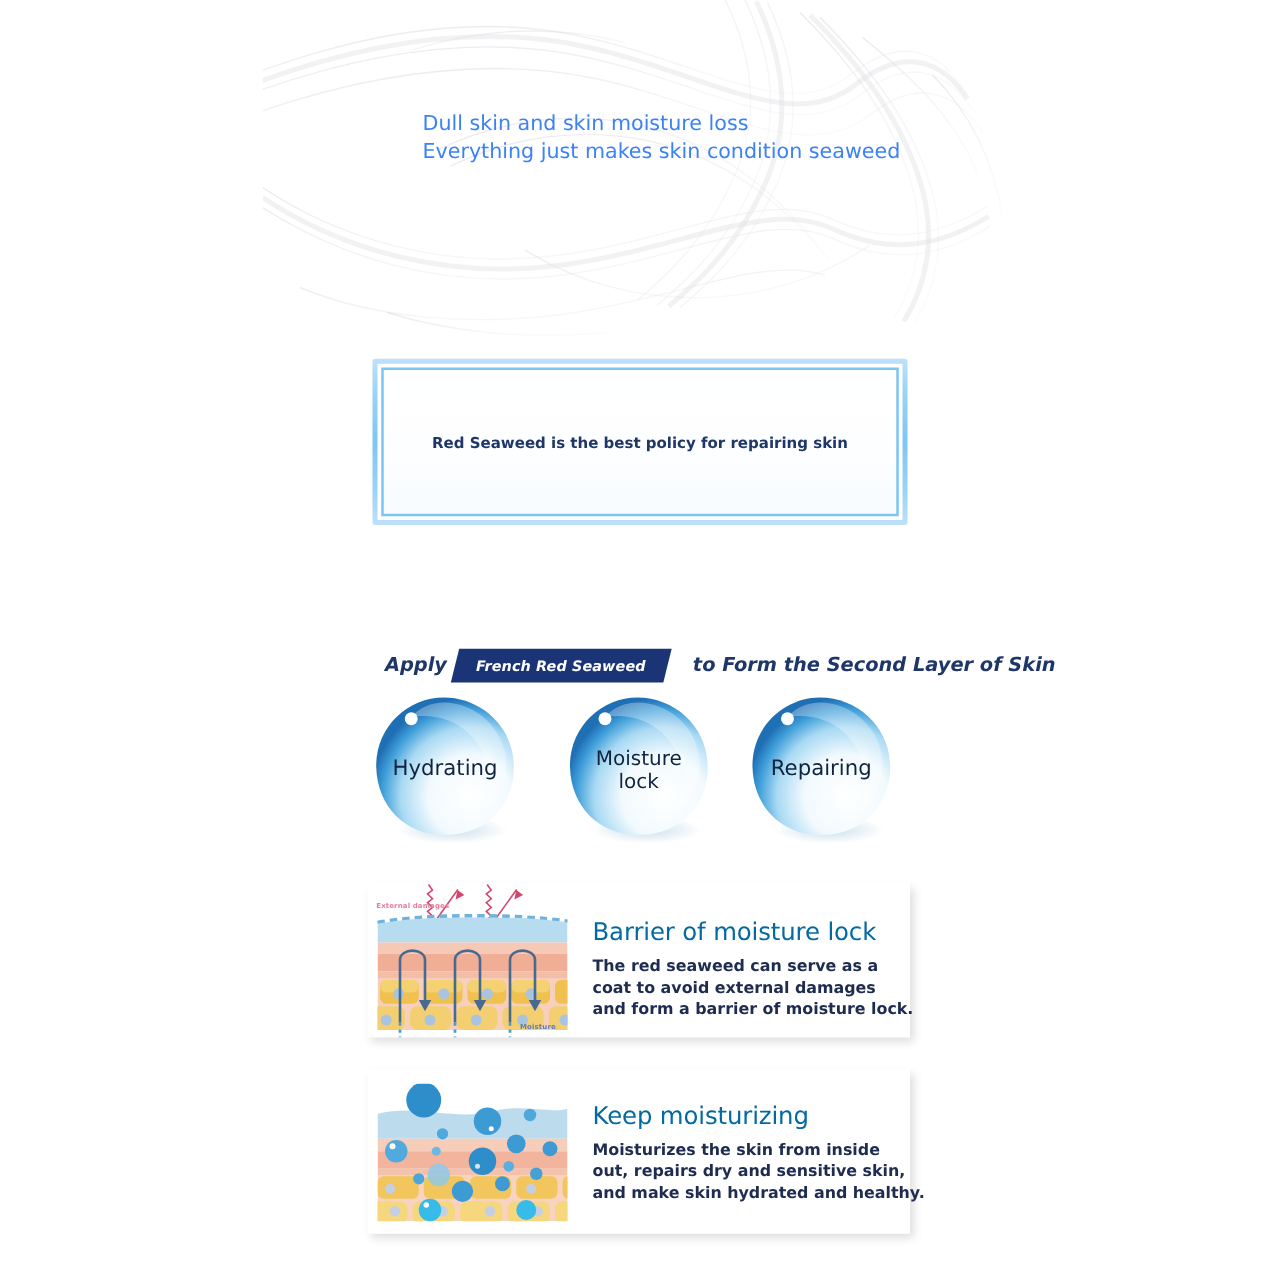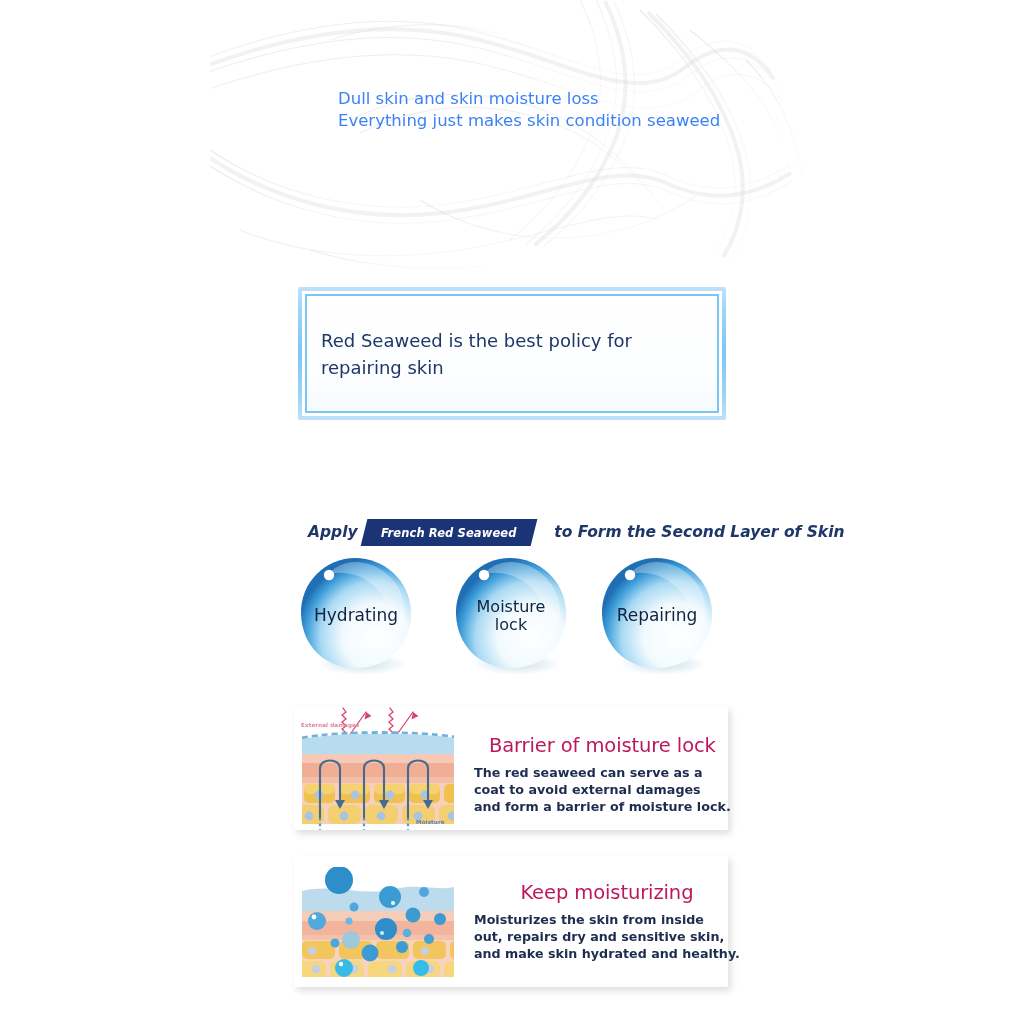--- a/index.html
+++ b/index.html
@@ -43,22 +43,22 @@
     width:100%;height:100%;box-sizing:border-box;
     background:#ffffff;padding:3px;
   }
   .glowbox-inner{
     width:100%;height:100%;box-sizing:border-box;
     border:2px solid #7cc4f2;
     background:linear-gradient(180deg,#ffffff 0%,#fdfeff 60%,#f7fbfe 100%);
     display:flex;align-items:center;justify-content:center;
   }
   .glowbox-text{
-    text-align:left;color:#1e3668;font-weight:400;
-    font-size:18px;line-height:1.5;padding:0 14px;
+    text-align:left;color:#1e3668;font-weight:700;
+    font-size:12px;line-height:1.5;padding:0 14px;
   }
 
   
   .apply-row{
     position:absolute;left:308px;top:518px;width:420px;height:28px;
     display:flex;align-items:center;
   }
   .apply-word{
     font-size:15.5px;font-style:italic;font-weight:700;color:#1e3668;
     white-space:nowrap;
@@ -95,22 +95,22 @@
   .card{
     position:absolute;background:#ffffff;
     box-shadow:3px 4px 7px rgba(0,0,0,0.13);
   }
   #card1{left:294px;top:706px;width:434px;height:124px;}
   #card2{left:294px;top:855px;width:434px;height:132px;}
   .card-inner{position:relative;width:100%;height:100%;}
   .card-art{position:absolute;left:0;top:0;}
   .card-text{position:absolute;}
   .card-title{
-    color:#be185d;font-size:19.5px;font-weight:400;
-    letter-spacing:-0.1px;margin:0 0 7px 0;white-space:nowrap;text-align:center;
+    color:#0369a1;font-size:19.5px;font-weight:400;
+    letter-spacing:-0.1px;margin:0 0 7px 0;white-space:nowrap;
   }
   .card-body{
     color:#1e2c50;font-size:12.7px;font-weight:700;line-height:1.35;
     white-space:nowrap;
   }
   #card1 .card-text{left:180px;top:28px;}
   #card2 .card-text{left:180px;top:26px;}
 
   .damages-label{
     position:absolute;left:7px;top:16px;

